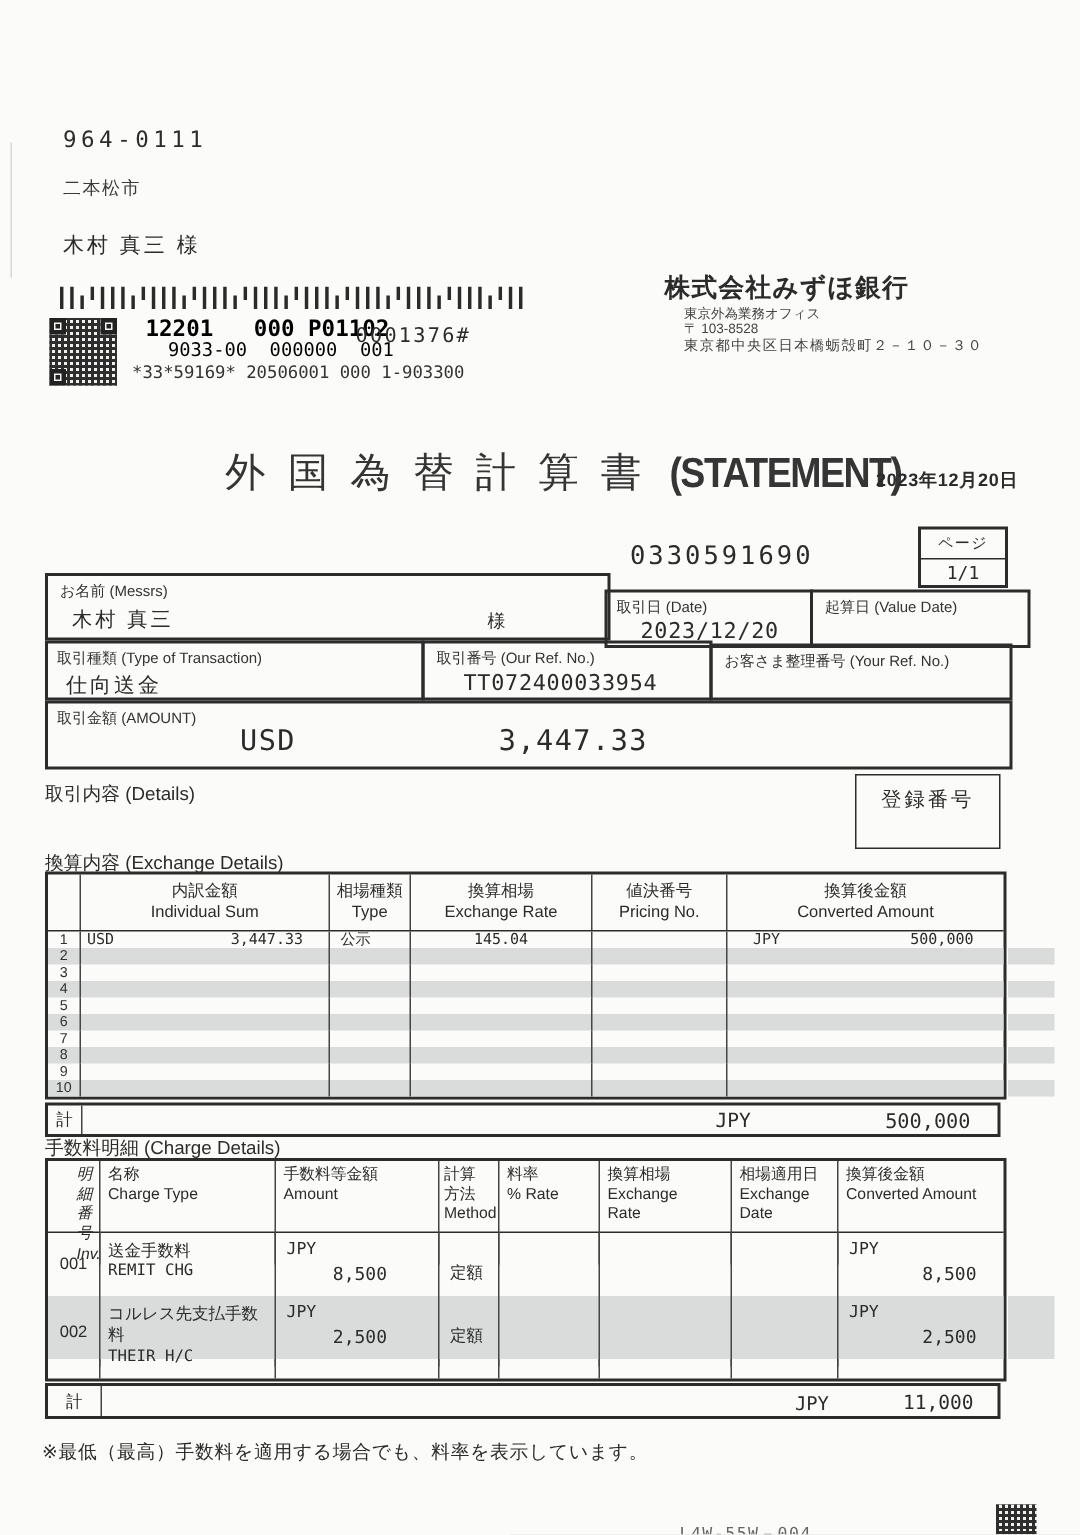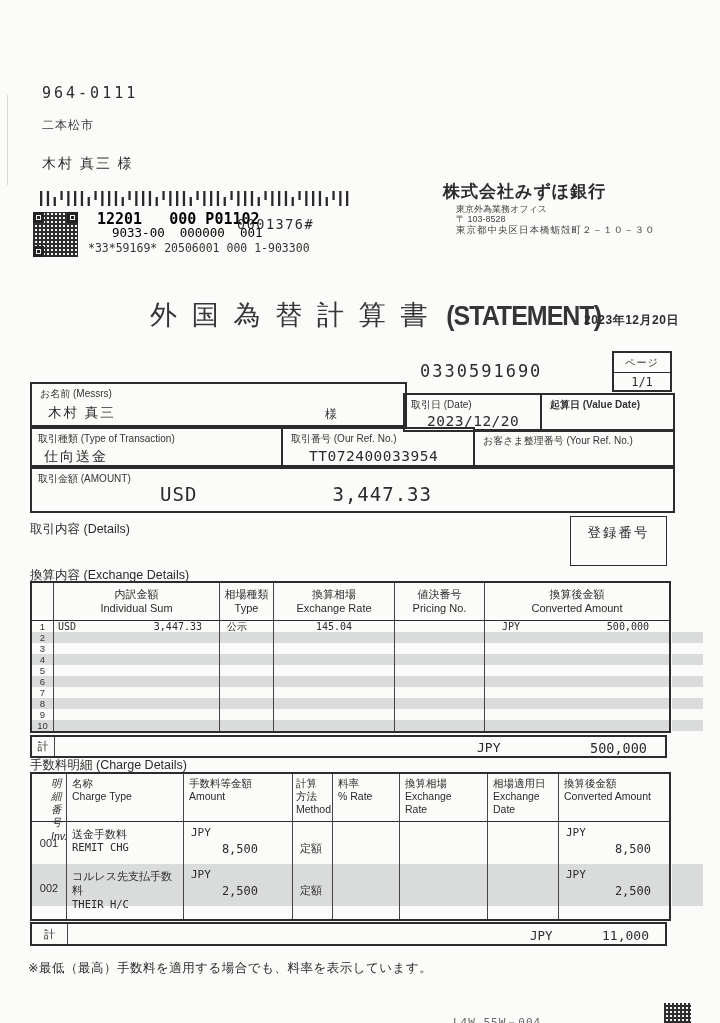--- a/index.html
+++ b/index.html
@@ -49,21 +49,21 @@
   
   .box{border:2px solid #2c2c2c;box-sizing:border-box;}
   .blbl{font-size:10px;color:#333;text-align:center;}
   .name-box{left:30px;top:382px;width:377px;height:45px;}
   .name-box .blbl{position:absolute;left:8px;top:3px;}
   .name-val{position:absolute;left:16px;top:20px;font-size:13.5px;letter-spacing:2px;}
   .honorific{position:absolute;right:68px;bottom:2px;font-size:12px;}
   .date-box{left:403px;top:393px;width:139px;height:39px;}
   .date-box .blbl{position:absolute;left:6px;top:3px;}
   .date-val{position:absolute;left:22px;top:18px;font-size:14.5px;letter-spacing:.5px;}
-  .vdate-box{left:540px;top:393px;width:135px;height:39px;font-weight:bold;}
+  .vdate-box{left:540px;top:393px;width:147px;height:39px;}
   .vdate-box .blbl{position:absolute;left:8px;top:3px;}
   .type-box{left:30px;top:427px;width:253px;height:40px;}
   .type-box .blbl{position:absolute;left:6px;top:3px;}
   .type-val{position:absolute;left:12px;top:19px;font-size:14px;letter-spacing:2px;}
   .ref-box{left:281px;top:427px;width:194px;height:40px;}
   .ref-box .blbl{position:absolute;left:8px;top:3px;}
   .ref-val{position:absolute;left:26px;top:19px;font-size:14.5px;letter-spacing:.5px;}
   .yref-box{left:473px;top:429px;width:202px;height:38px;}
   .yref-box .blbl{position:absolute;left:8px;top:3px;}
   .amount-box{left:30px;top:467px;width:645px;height:46px;}

